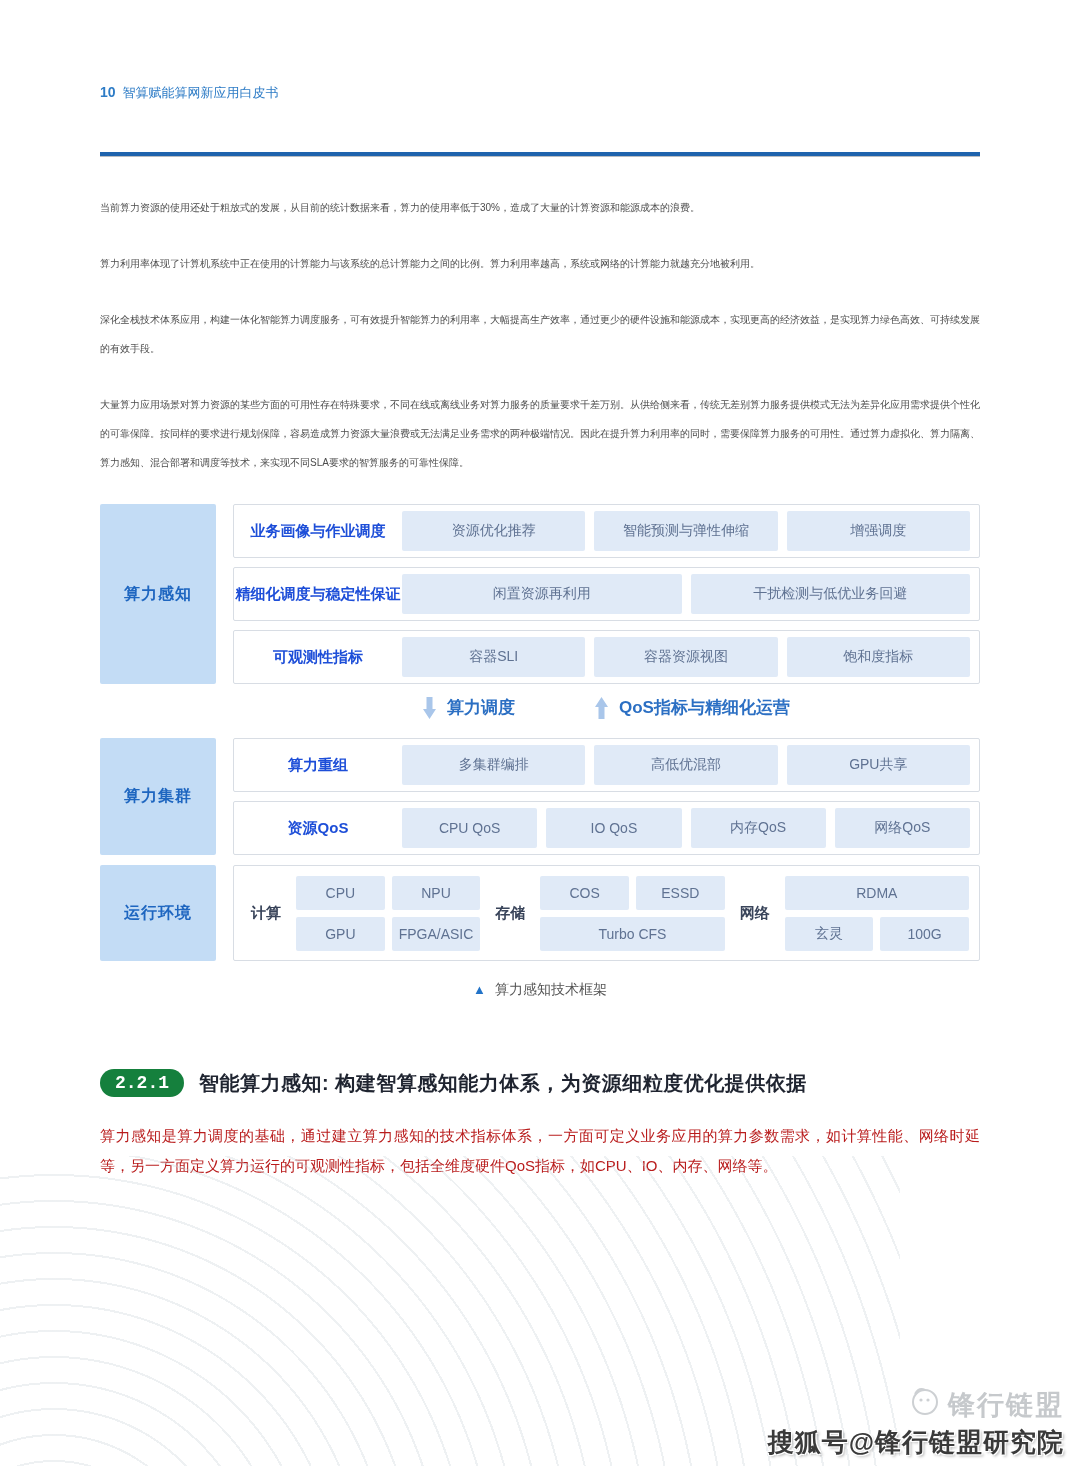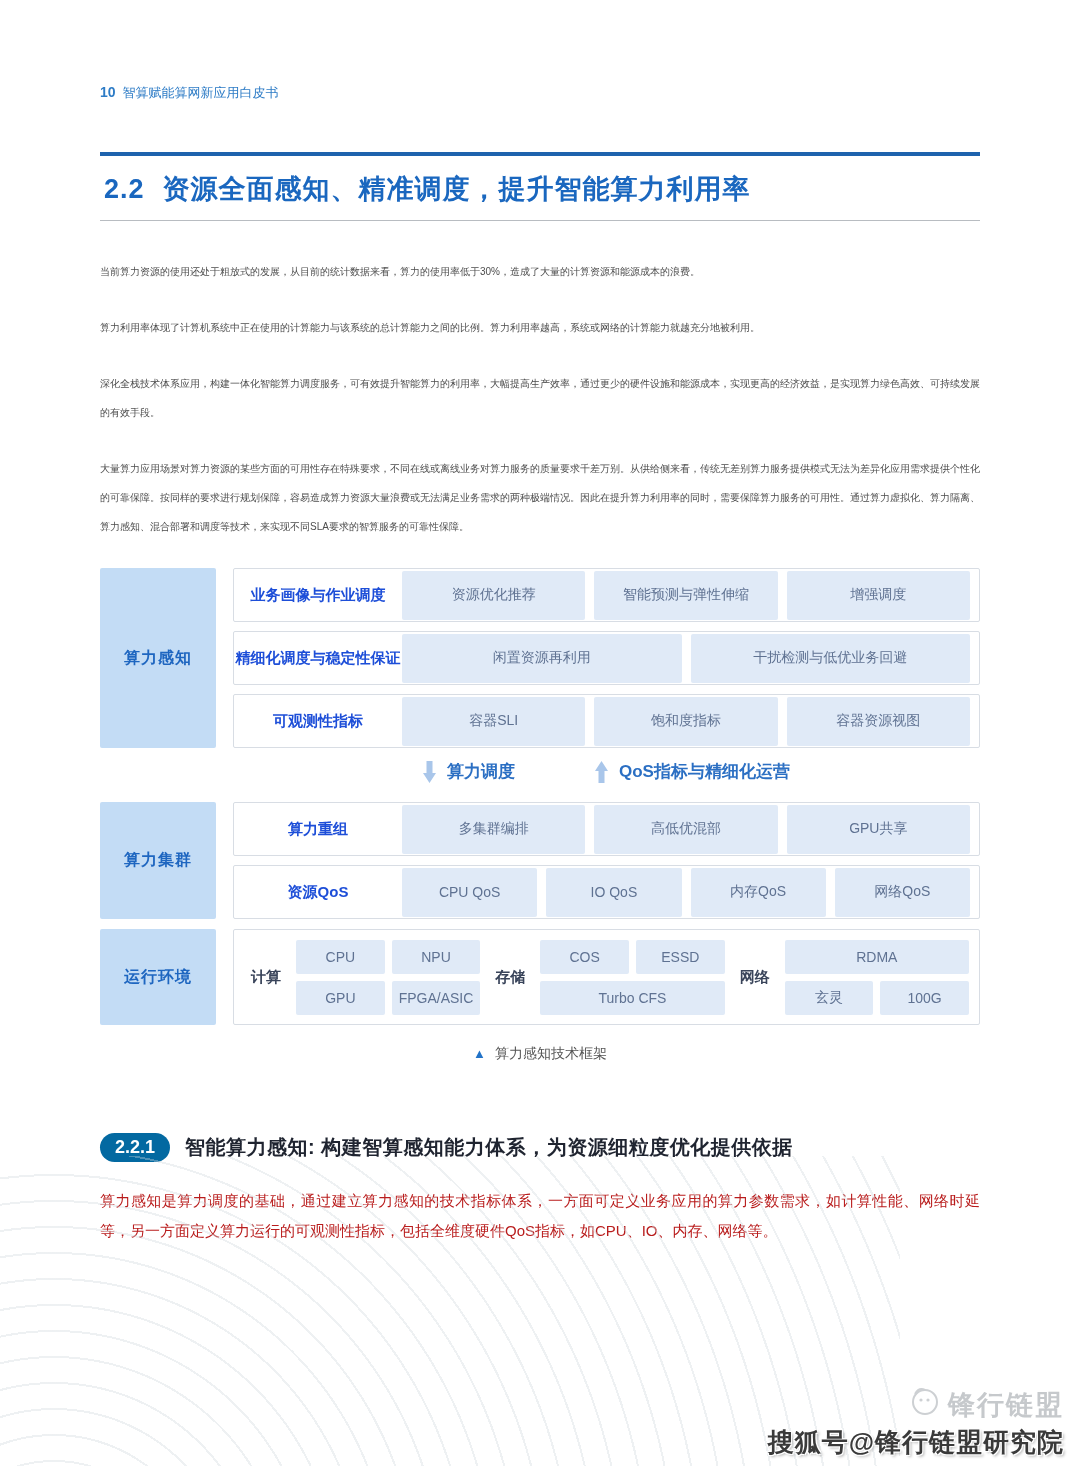--- a/index.html
+++ b/index.html
@@ -29,21 +29,21 @@
   
   .diagram{margin-top:12px;}
   .band{display:flex;gap:17px;margin-bottom:10px;}
   .side-label{width:116px;background:#c3dcf5;color:#1e66c0;font-weight:700;font-size:16px;
     display:flex;align-items:center;justify-content:center;border-radius:2px;letter-spacing:1px;}
   .panels{flex:1;display:flex;flex-direction:column;gap:9px;}
   .panel{border:1px solid #d8dde4;background:#fff;border-radius:2px;height:52px;
     display:flex;align-items:center;padding-right:9px;}
   .row-label{width:168px;text-align:center;font-weight:700;font-size:15px;color:#1d4ed8;flex-shrink:0;}
   .boxes{flex:1;display:flex;gap:9px;}
-  .box{flex:1;height:49px;background:#e0eaf7;color:#5f7292;font-size:14px;
+  .box{flex:1;height:40px;background:#e0eaf7;color:#5f7292;font-size:14px;
     display:flex;align-items:center;justify-content:center;border-radius:2px;}
 
   
   .arrow-row{margin:12px 0 14px 133px;display:flex;justify-content:center;gap:80px;height:28px;align-items:flex-start;}
   .arrow-item{display:flex;align-items:center;gap:11px;color:#2b6fc3;font-weight:700;font-size:17px;}
   .arrow-glyph{display:inline-flex;}
 
   
   .hw-panel{border:1px solid #d8dde4;background:#fff;border-radius:2px;height:94px;flex:1;
     display:flex;align-items:center;padding:0 10px;gap:8px;}
@@ -52,21 +52,21 @@
   .hw-box{background:#e0eaf7;color:#5f7292;font-size:14px;display:flex;align-items:center;
     justify-content:center;border-radius:2px;}
   .span2{grid-column:span 2;}
 
   .caption{text-align:center;margin-top:20px;font-size:14px;color:#555;}
   .caption .tri{color:#2273c8;margin-right:9px;font-size:13px;}
 
   
   .subsection{margin-top:70px;}
   .sub-head{display:flex;align-items:center;gap:15px;}
-  .badge{background:#0369a1;color:#fff;font-weight:700;font-size:18px;padding:4px 15px;border-radius:17px;}
+  .badge{background:#15803d;color:#fff;font-weight:700;font-size:18px;padding:4px 15px;border-radius:17px;font-family:Liberation Mono, monospace;}
   h2{font-size:20px;font-weight:700;color:#1f2430;margin:0;letter-spacing:0.5px;}
   .sub-body{margin-top:24px;font-size:15px;line-height:30px;color:#b91c1c;text-align:justify;}
 
   
   .arcs{position:absolute;left:0;bottom:0;width:900px;height:310px;pointer-events:none;
     background:repeating-radial-gradient(circle at 6% 140%,
       rgba(208,216,221,0) 0 24px, rgba(208,216,221,0.45) 24px 26px);
     opacity:0.8;}
 
   
@@ -80,21 +80,20 @@
 <body>
 
 <div class="content">
 
   <div class="page-header">
     <span class="page-num">10</span><span>智算赋能算网新应用白皮书</span>
   </div>
 
   <div class="title-block">
     <div class="rule-top"></div>
-    <h1><span class="sec-num">2.2</span><span>资源全面感知、精准调度，提升智能算力利用率</span></h1>
     <div class="rule-bottom"></div>
   </div>
 
   <div class="paragraphs">
     <p>当前算力资源的使用还处于粗放式的发展，从目前的统计数据来看，算力的使用率低于30%，造成了大量的计算资源和能源成本的浪费。</p>
     <p>算力利用率体现了计算机系统中正在使用的计算能力与该系统的总计算能力之间的比例。算力利用率越高，系统或网络的计算能力就越充分地被利用。</p>
     <p>深化全栈技术体系应用，构建一体化智能算力调度服务，可有效提升智能算力的利用率，大幅提高生产效率，通过更少的硬件设施和能源成本，实现更高的经济效益，是实现算力绿色高效、可持续发展的有效手段。</p>
     <p>大量算力应用场景对算力资源的某些方面的可用性存在特殊要求，不同在线或离线业务对算力服务的质量要求千差万别。从供给侧来看，传统无差别算力服务提供模式无法为差异化应用需求提供个性化的可靠保障。按同样的要求进行规划保障，容易造成算力资源大量浪费或无法满足业务需求的两种极端情况。因此在提升算力利用率的同时，需要保障算力服务的可用性。通过算力虚拟化、算力隔离、算力感知、混合部署和调度等技术，来实现不同SLA要求的智算服务的可靠性保障。</p>
   </div>
 
@@ -115,22 +114,22 @@
           <div class="row-label">精细化调度与稳定性保证</div>
           <div class="boxes">
             <div class="box">闲置资源再利用</div>
             <div class="box">干扰检测与低优业务回避</div>
           </div>
         </div>
         <div class="panel">
           <div class="row-label">可观测性指标</div>
           <div class="boxes">
             <div class="box">容器SLI</div>
+            <div class="box">容器资源视图</div>
             <div class="box">饱和度指标</div>
-            <div class="box">容器资源视图</div>
           </div>
         </div>
       </div>
     </div>
 
     <div class="arrow-row">
       <div class="arrow-item">
         <span class="arrow-glyph">
           <svg width="13" height="22" viewBox="0 0 13 22">
               <path d="M3.5 0 h6 v12 h3.5 L6.5 22 L0 12 h3.5 z" fill="#a9c6ea"></path>

